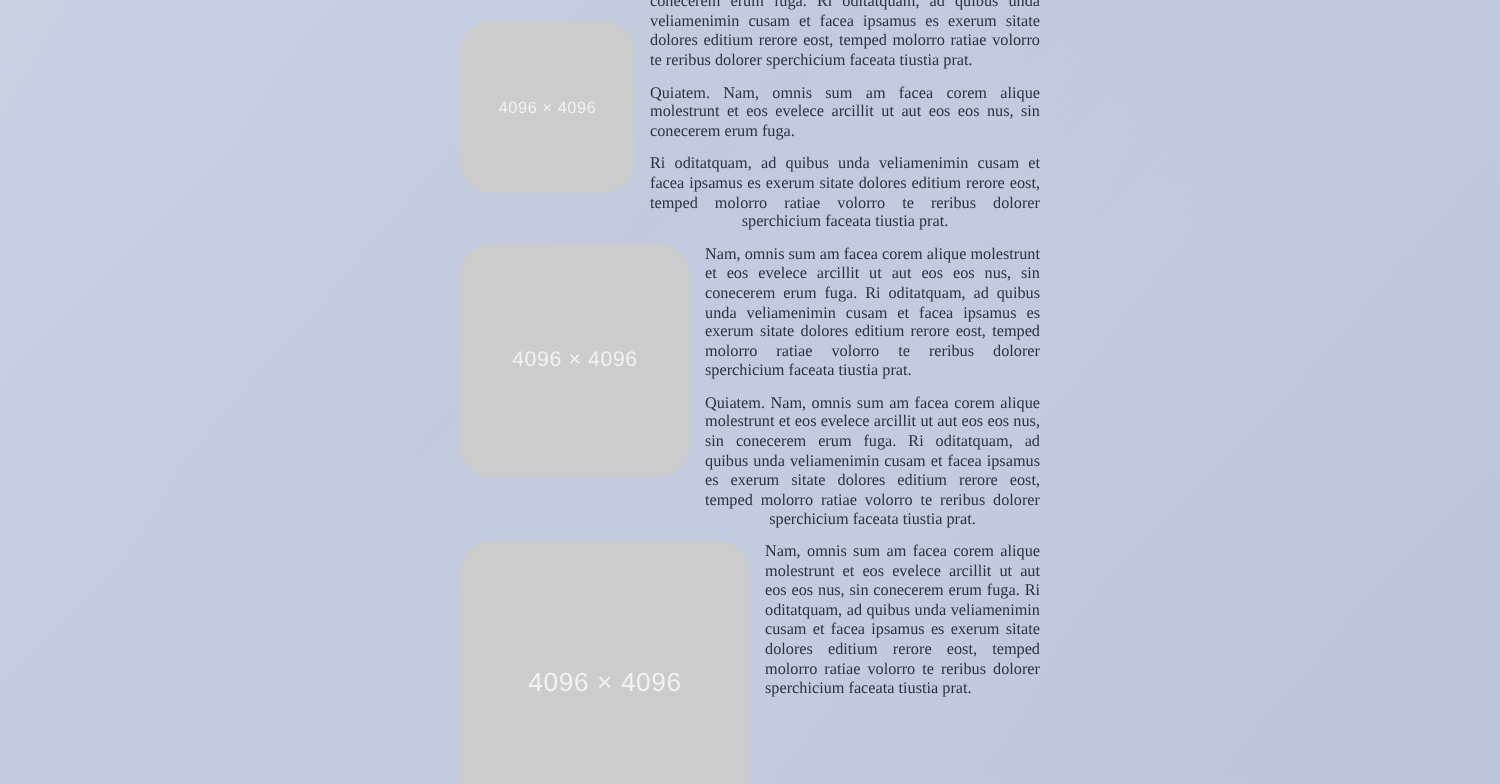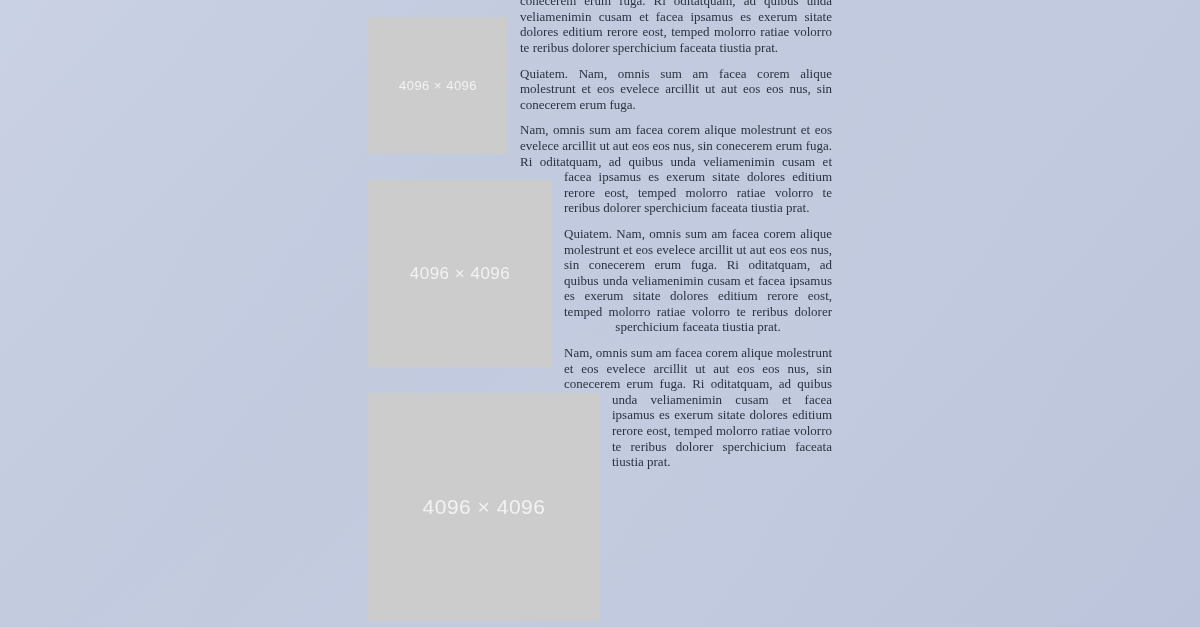--- a/index.html
+++ b/index.html
@@ -73,20 +73,21 @@
   .figure {
     float: left;
     clear: left;
     background: #cccccc;
     position: relative;
     display: flex;
     align-items: center;
     justify-content: center;
     margin: 0 12px 26px 0;
     shape-margin: 12px;
+    border-radius: 25px;
   }
 
   .figure .dims {
     font-family: "Liberation Sans", "DejaVu Sans", sans-serif;
     color: #f2f2f2;
     font-weight: 300;
     letter-spacing: 0.5px;
     white-space: nowrap;
     user-select: none;
   }
@@ -117,20 +118,21 @@
 <div id="page">
 
   <div class="article">
 
     <figure class="figure figure-1">
       <span class="dims">4096 × 4096</span>
     </figure>
 
     <p class="flow">Quiatem. Nam, omnis sum am facea corem alique molestrunt et eos evelece arcillit ut aut eos eos nus, sin conecerem erum fuga. Ri oditatquam, ad quibus unda veliamenimin cusam et facea ipsamus es exerum sitate dolores editium rerore eost, temped molorro ratiae volorro te reribus dolorer sperchicium faceata tiustia prat.</p>
     <p class="flow">Quiatem. Nam, omnis sum am facea corem alique molestrunt et eos evelece arcillit ut aut eos eos nus, sin conecerem erum fuga.</p>
+    <p>Ri oditatquam, ad quibus unda veliamenimin cusam et facea ipsamus es exerum sitate dolores editium rerore eost, temped molorro ratiae volorro te reribus dolorer sperchicium faceata tiustia prat.</p>
 
     <figure class="figure figure-2">
       <span class="dims">4096 × 4096</span>
     </figure>
 
     <p class="flow">Nam, omnis sum am facea corem alique molestrunt et eos evelece arcillit ut aut eos eos nus, sin conecerem erum fuga. Ri oditatquam, ad quibus unda veliamenimin cusam et facea ipsamus es exerum sitate dolores editium rerore eost, temped molorro ratiae volorro te reribus dolorer sperchicium faceata tiustia prat.</p>
     <p>Quiatem. Nam, omnis sum am facea corem alique molestrunt et eos evelece arcillit ut aut eos eos nus, sin conecerem erum fuga. Ri oditatquam, ad quibus unda veliamenimin cusam et facea ipsamus es exerum sitate dolores editium rerore eost, temped molorro ratiae volorro te reribus dolorer sperchicium faceata tiustia prat.</p>
 
     <figure class="figure figure-3">
       <span class="dims">4096 × 4096</span>

